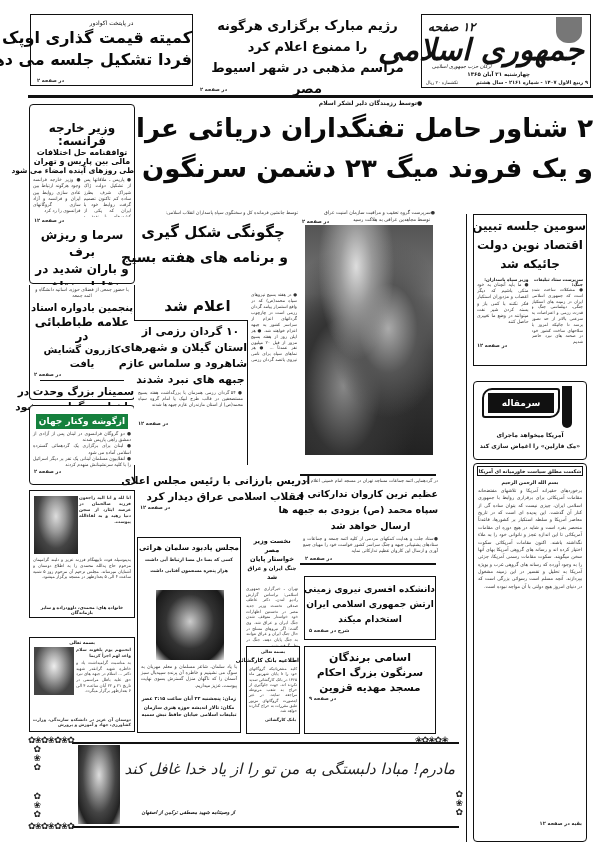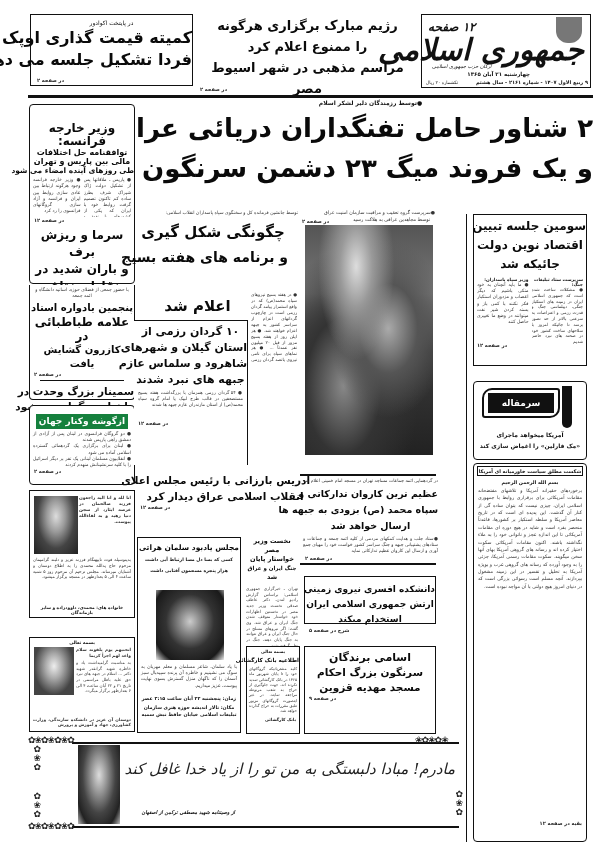--- a/index.html
+++ b/index.html
@@ -156,21 +156,21 @@
 <div class="small" style="position:absolute;left:303px;top:478px;width:135px;font-size:4.5px;text-align:center;white-space:nowrap;">در گردهمایی ائمه جماعات مساجد تهران در مسجد امام خمینی اعلام شد</div>
 <div class="abs" style="left:303px;top:486px;width:135px;">
   <div class="hl" style="font-size:9.5px;line-height:16px;white-space:nowrap;">عظیم ترین کاروان تدارکاتی و</div>
   <div class="hl" style="font-size:9.5px;line-height:16px;white-space:nowrap;">سپاه محمد (ص) بزودی به جبهه ها</div>
   <div class="hl" style="font-size:9.5px;line-height:16px;">ارسال خواهد شد</div>
 </div>
 <div class="small" style="position:absolute;left:303px;top:536px;width:135px;font-size:4.5px;">●ستاد جلب و هدایت کمکهای مردمی از کلیه ائمه جمعه و جماعات و ستادهای پشتیبانی جبهه و جنگ سراسر کشور خواست خود را مهیای جمع آوری و ارسال این کاروان عظیم تدارکاتی نماید</div>
 <div class="ref abs" style="left:305px;top:555px;">در صفحه ۲</div>
 <div class="rule" style="left:300px;top:563px;width:136px;height:1.5px;"></div>
 
-<div class="box" style="left:304px;top:576px;width:132px;height:48px;border-width:1px;border-radius:0;">
+<div class="box" style="left:304px;top:576px;width:132px;height:64px;border-width:1px;border-radius:0;">
   <div class="hl" style="font-size:9px;line-height:15px;margin-top:5px;white-space:nowrap;">دانشکده افسری نیروی زمینی</div>
   <div class="hl" style="font-size:9px;line-height:15px;white-space:nowrap;">ارتش جمهوری اسلامی ایران</div>
   <div class="hl" style="font-size:9px;line-height:15px;">استخدام میکند</div>
   <div class="ref" style="text-align:left;padding-left:4px;">شرح در صفحه ۵</div>
 </div>
 
 <div class="box" style="left:246px;top:646px;width:54px;height:88px;border-width:1px;border-radius:0;">
   <div style="font-size:4.2px;text-align:center;font-weight:bold;margin-top:2px;">بسمه تعالی</div>
   <div class="hl" style="font-size:5.5px;margin-top:3px;white-space:nowrap;">اطلاعیه بانک کارگشائی</div>
   <div class="small" style="font-size:3.9px;padding:3px 2px;height:54px;overflow:hidden;">کلیه مشتریانیکه گروگانهای خود را تا پایان شهریور ماه ۱۳۶۵ در بانک کارگشائی تمدید نکرده اند، جهت جلوگیری از حراج به شعب مربوطه مراجعه نمایند. در غیر اینصورت گروگانهای مزبور طبق مقررات به حراج گذارده خواهد شد.</div>

